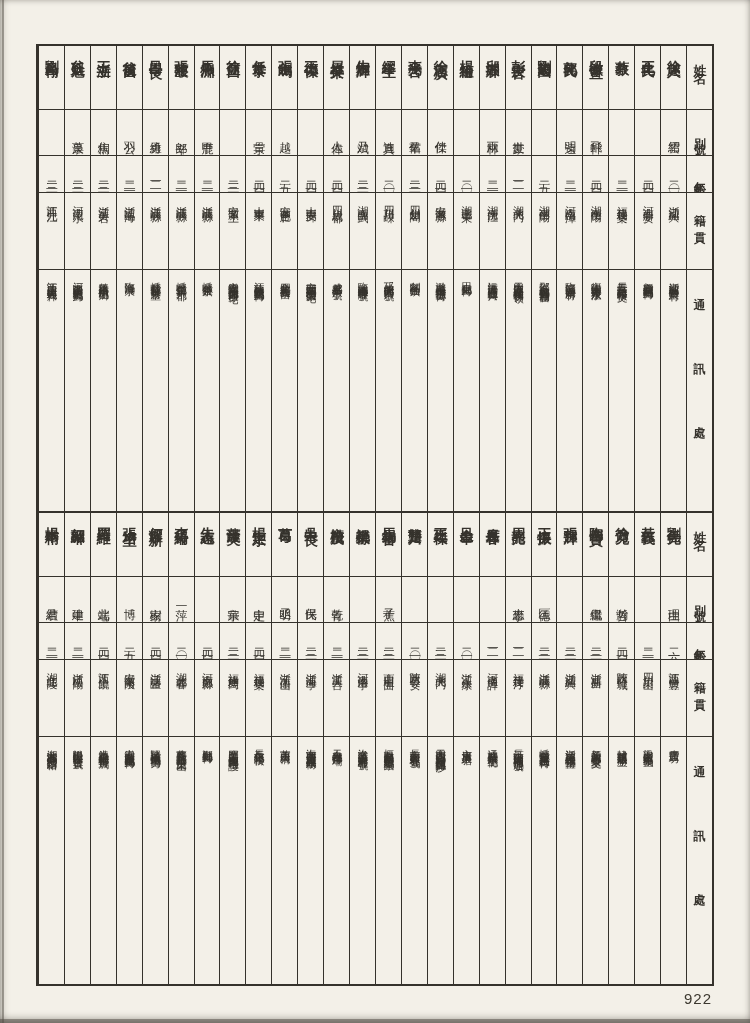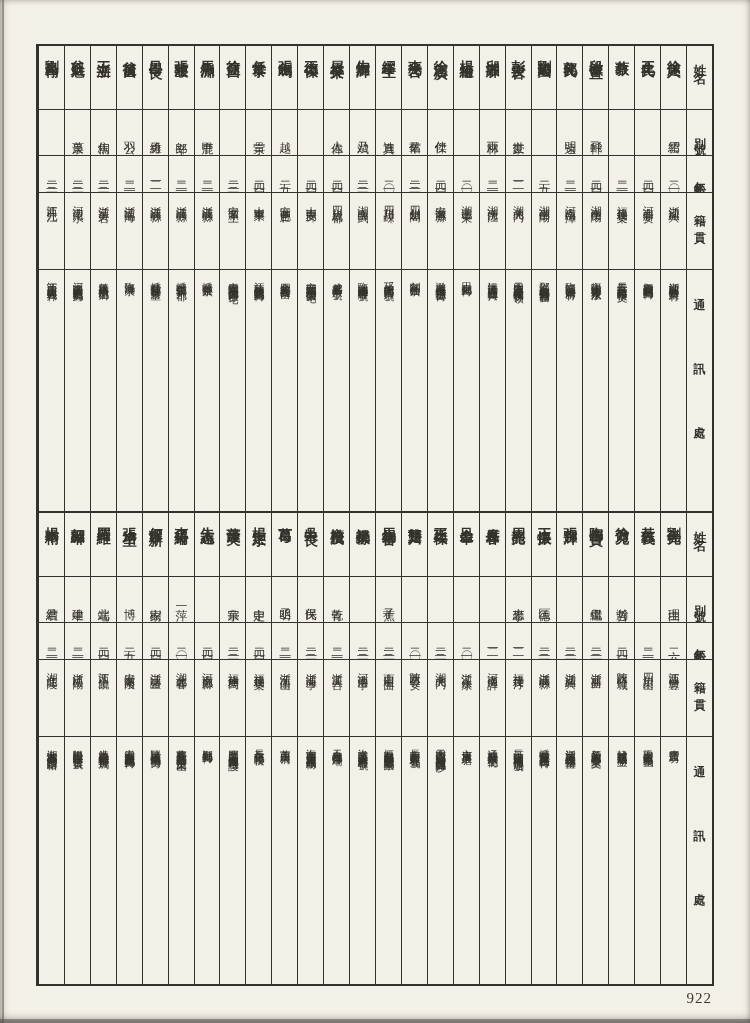--- a/index.html
+++ b/index.html
@@ -71,21 +71,21 @@
   .header-col .c-alias .vt  { font-size:12px; letter-spacing:5px; }
   .header-col .c-age .vt    { font-size:12px; letter-spacing:3px; }
   .header-col .c-native     { padding-top:12px; }
   .header-col .c-native .vt { font-size:12px; letter-spacing:17px; }
   .header-col .c-addr       { padding-top:18px; }
   .header-col .c-addr .vt   { font-size:12px; letter-spacing:64px; }
 
   .pageno {
     position:absolute; right:38px; bottom:16px;
     font-size:15px; letter-spacing:1px; color:#3c382f;
-    font-family:Liberation Serif, serif;
+    font-family:Liberation Sans, sans-serif;
   }
 </style>
 </head>
 <body>
 
 <div class="page">
   <div class="frame">
     <section class="tbl t0">
         <div class="col header-col">
           <div class="cell c-name">

